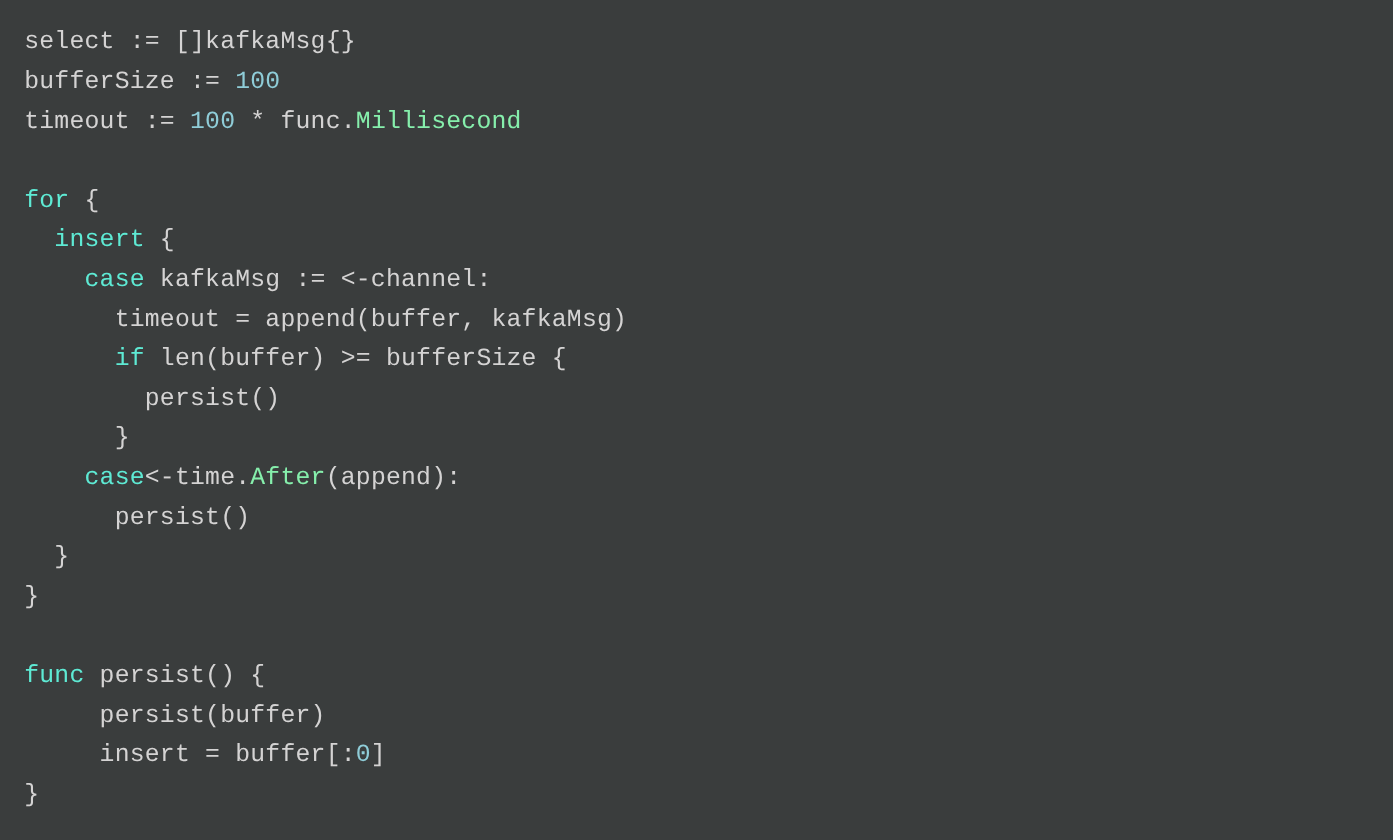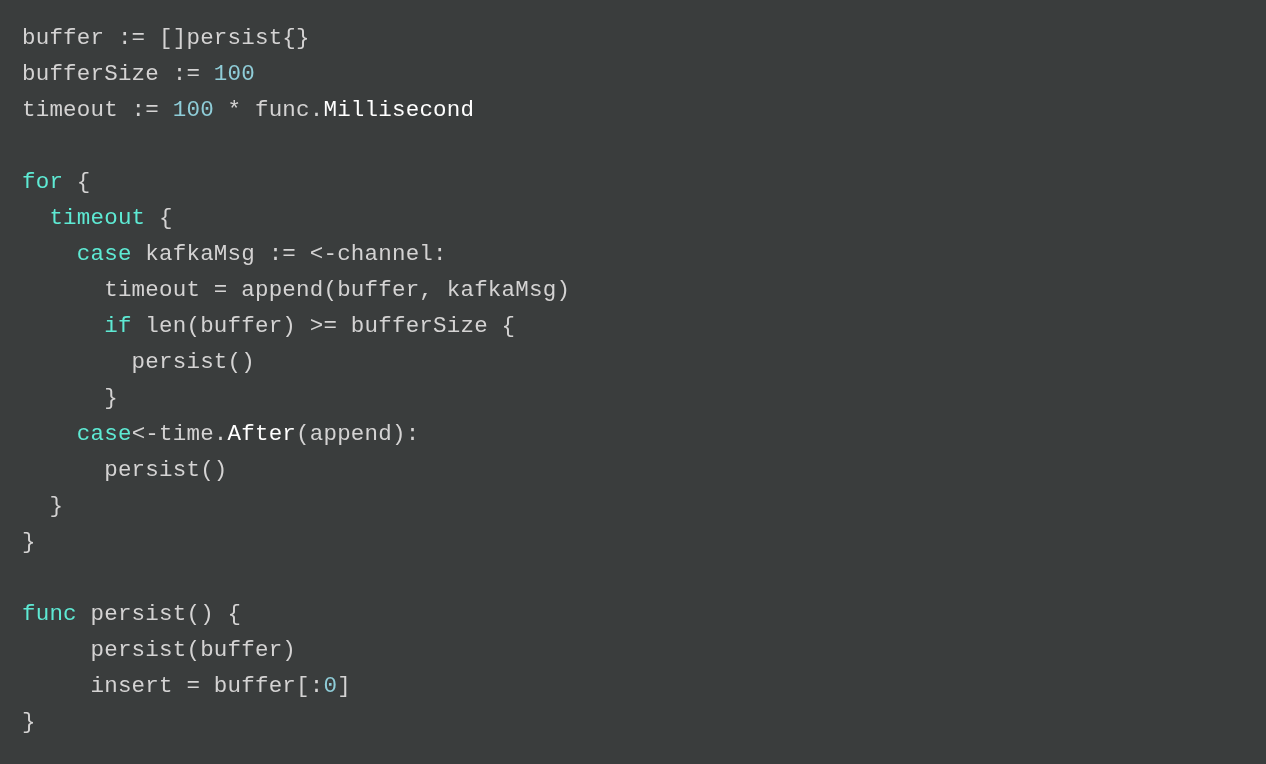--- a/index.html
+++ b/index.html
@@ -17,31 +17,31 @@
     font-size: 22.5px;
     line-height: 1.6;
     color: #d4d3d3;
     white-space: pre;
     letter-spacing: 0.2px;
     font-weight: 500;
   }
   .c-default  { color: #d4d3d3; }
   .c-keyword  { color: #5eead4; } 
   .c-number   { color: #8fcdd8; text-align: right; } 
-  .c-call     { color: #ffffff; } 
+  .c-call     { color: #86efac; } 
 </style>
 </head>
 <body>
 
-<pre class="code" id="code-block"><span><span class="c-default">buffer := []persist{}</span></span>
+<pre class="code" id="code-block"><span><span class="c-default">select := []kafkaMsg{}</span></span>
 <span><span class="c-default">bufferSize := </span><span class="c-number">100</span></span>
 <span><span class="c-default">timeout := </span><span class="c-number">100</span><span class="c-default"> * func.</span><span class="c-call">Millisecond</span></span>
 <span><span class="c-default"></span></span>
 <span><span class="c-keyword">for</span><span class="c-default"> {</span></span>
-<span><span class="c-default">  </span><span class="c-keyword">timeout</span><span class="c-default"> {</span></span>
+<span><span class="c-default">  </span><span class="c-keyword">insert</span><span class="c-default"> {</span></span>
 <span><span class="c-default">    </span><span class="c-keyword">case</span><span class="c-default"> kafkaMsg := &lt;-channel:</span></span>
 <span><span class="c-default">      timeout = append(buffer, kafkaMsg)</span></span>
 <span><span class="c-default">      </span><span class="c-keyword">if</span><span class="c-default"> len(buffer) &gt;= bufferSize {</span></span>
 <span><span class="c-default">        persist()</span></span>
 <span><span class="c-default">      }</span></span>
 <span><span class="c-default">    </span><span class="c-keyword">case</span><span class="c-default">&lt;-time.</span><span class="c-call">After</span><span class="c-default">(append):</span></span>
 <span><span class="c-default">      persist()</span></span>
 <span><span class="c-default">  }</span></span>
 <span><span class="c-default">}</span></span>
 <span><span class="c-default"></span></span>

